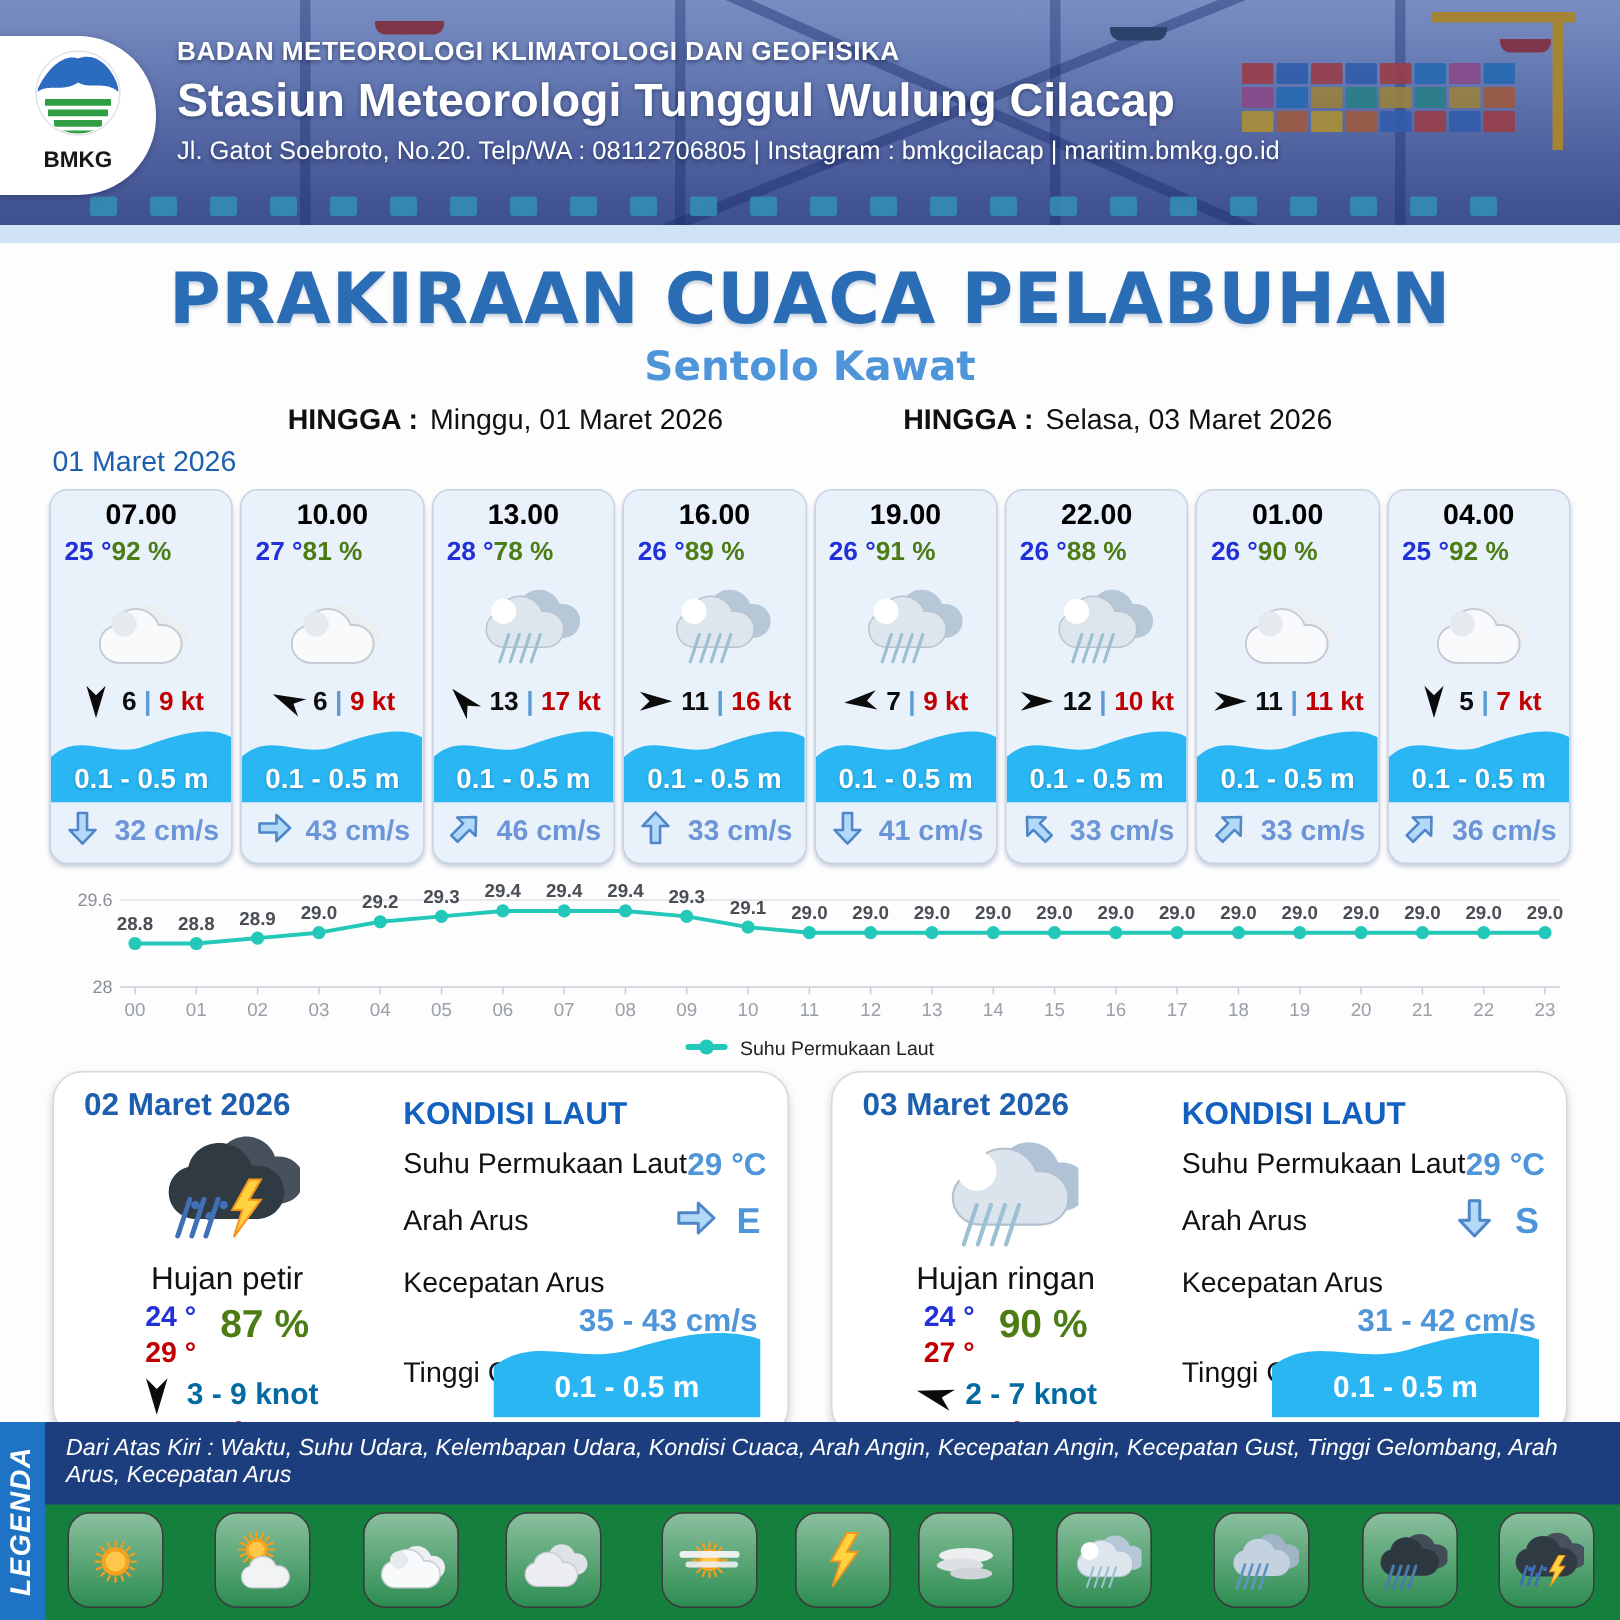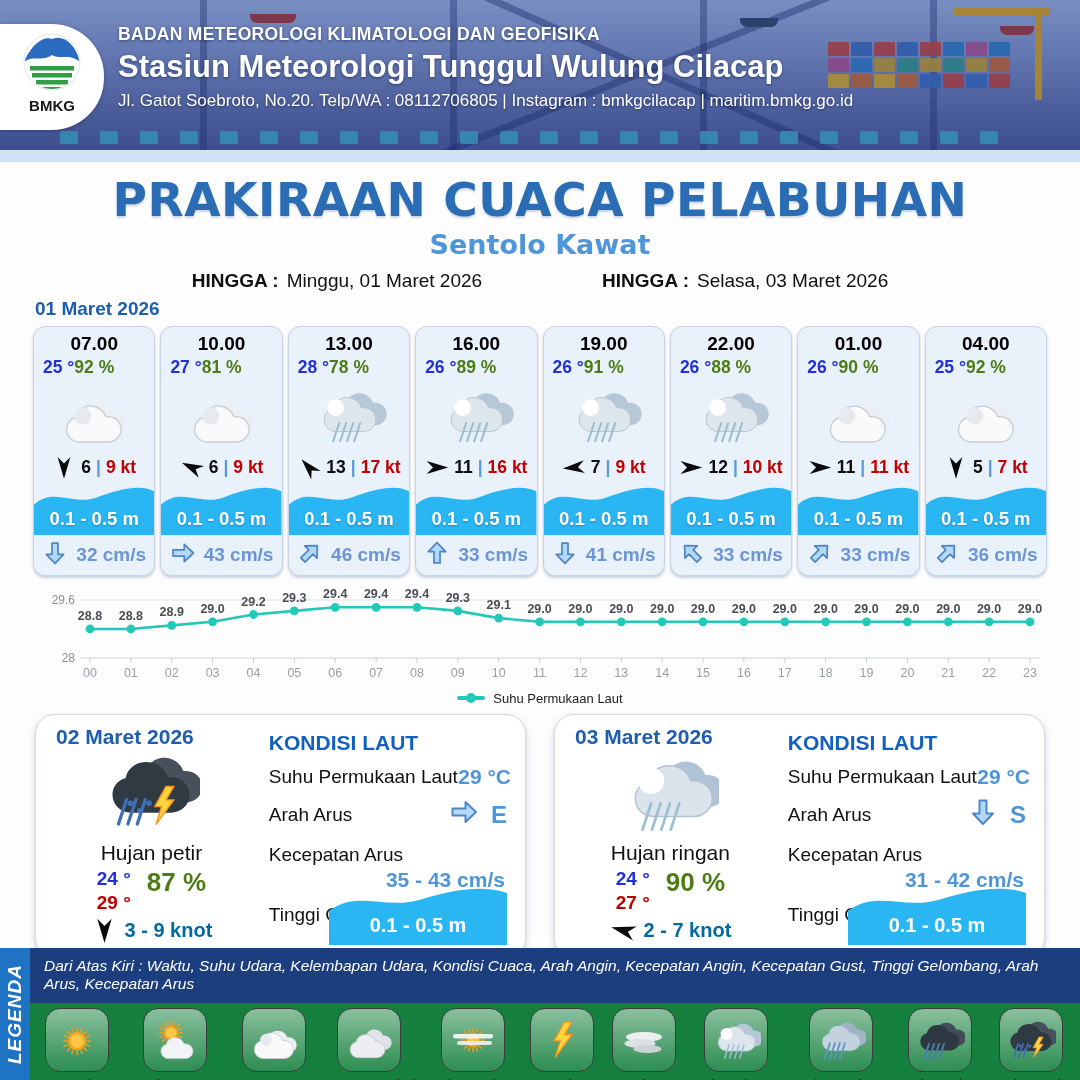--- a/index.html
+++ b/index.html
@@ -24,21 +24,21 @@
   .station{font-size:31px;font-weight:bold;margin:4px 0 6px}
   .address{font-size:17px}
   .hero-strip{height:12px;background:#cfe3f5}
 
   
   .title-block{text-align:center;padding-top:10px}
   .main-title{font-family:"DejaVu Sans","Liberation Sans",sans-serif;font-size:47px;font-weight:bold;color:#2a6db5;letter-spacing:.5px;text-shadow:0 2px 2px rgba(120,140,170,.35)}
   .sub-title{font-family:"DejaVu Sans","Liberation Sans",sans-serif;font-size:27px;font-weight:bold;color:#4e96d9;margin-top:2px}
   .validity{display:flex;justify-content:center;gap:120px;font-size:19px;color:#101010;margin-top:10px}
   .validity b{margin-right:8px}
-  .day-label{color:#1d5fae;font-weight:bold;font-size:19px;margin:6px 0 6px 35px}
+  .day-label{color:#1d5fae;font-weight:normal;font-size:19px;margin:6px 0 6px 35px}
 
   
   .cards-row{display:flex;gap:5px;margin:0 33px}
   .fcard{flex:1;background:#e9f1fb;border:1px solid #c8d3e4;border-radius:12px;overflow:hidden;box-shadow:0 2px 3px rgba(120,140,170,.4);display:flex;flex-direction:column;height:250px}
   .time{font-weight:bold;font-size:19px;color:#000;text-align:center;margin-top:6px}
   .tm-row{display:flex;padding:2px 9px 0;font-weight:bold;font-size:17.5px}
   .temp{color:#2130d8}.hum{color:#4c7d15}
   .wicon{height:80px;display:flex;align-items:center;justify-content:center}
   .wind{display:flex;align-items:center;justify-content:center;gap:5px;font-weight:bold;font-size:17.5px;height:30px;color:#0c0c0c}
   .dart{display:inline-block;width:24px;height:17px}

